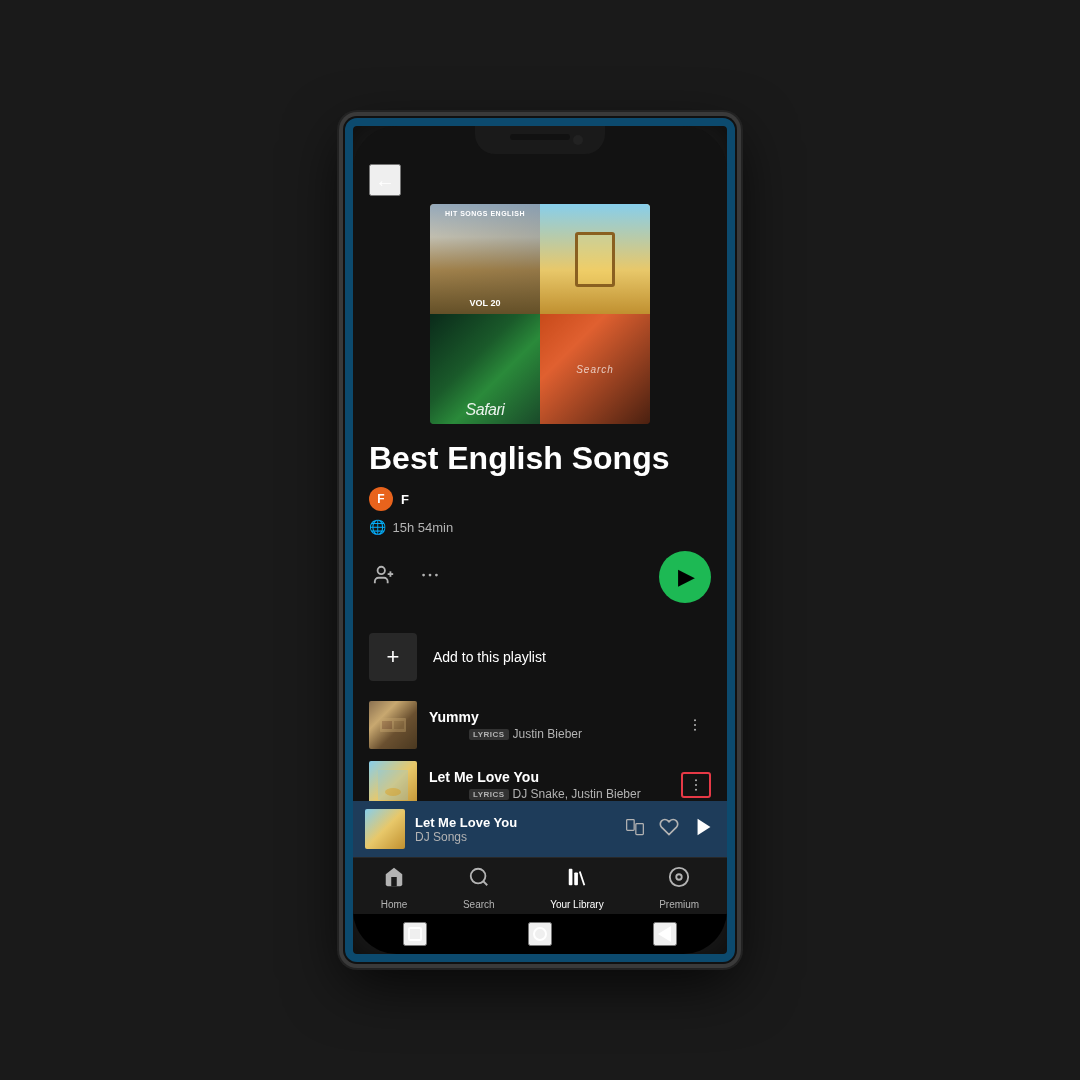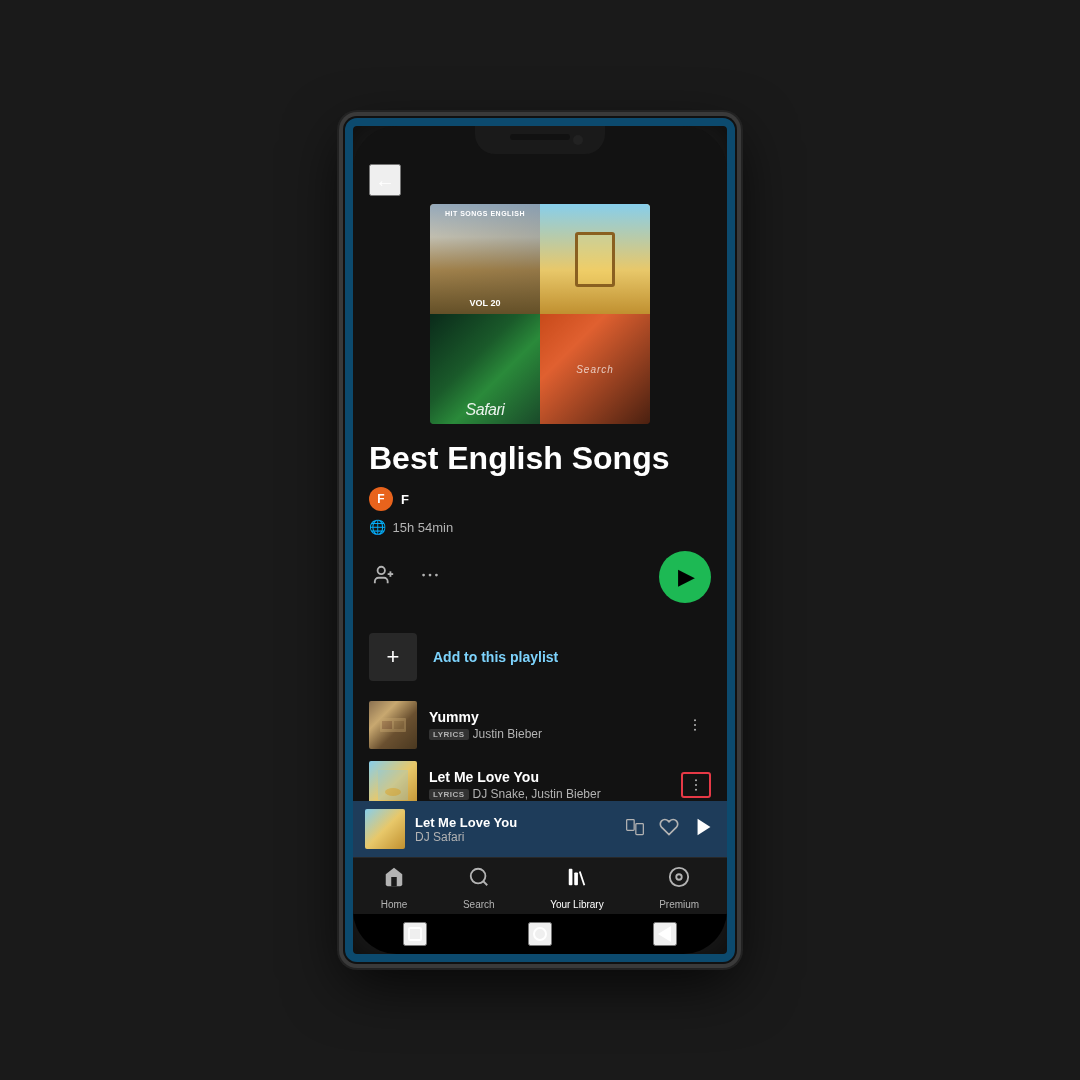--- a/index.html
+++ b/index.html
@@ -306,22 +306,22 @@
       display: flex;
       align-items: center;
       justify-content: center;
     }
     .add-icon {
       color: #fff;
       font-size: 22px;
     }
     .add-label {
       font-size: 14px;
-      color: #7dd3fc;
-      font-weight: 700;
+      color: #ffffff;
+      font-weight: 400;
     }
     .track-row {
       display: flex;
       align-items: center;
       padding: 6px 16px;
       position: relative;
     }
     .track-thumb {
       width: 48px;
       height: 48px;
@@ -360,20 +360,21 @@
     }
     .lyrics-badge {
       background: #333;
       color: #b3b3b3;
       font-size: 8px;
       font-weight: 700;
       padding: 1px 4px;
       border-radius: 2px;
       text-transform: uppercase;
       letter-spacing: 0.5px;
+      margin-left: 40px;
     }
     .track-artist {
       font-size: 12px;
       color: #b3b3b3;
       white-space: nowrap;
       overflow: hidden;
       text-overflow: ellipsis;
     }
     .track-more-btn {
       background: none;
@@ -642,21 +643,21 @@
             </button>
           </div>
 
         </div>
       </div>
 
       <div class="now-playing-bar">
         <div class="np-thumb"></div>
         <div class="np-info">
           <div class="np-title">Let Me Love You</div>
-          <div class="np-artist">DJ Safari</div>
+          <div class="np-artist">DJ Songs</div>
         </div>
         <div class="np-actions">
           <button class="np-device-btn">
             <svg width="20" height="20" viewBox="0 0 24 24" fill="none" stroke="#b3b3b3" stroke-width="1.5">
               <rect x="2" y="3" width="9" height="13" rx="1"></rect>
               <rect x="13" y="8" width="9" height="13" rx="1"></rect>
             </svg>
           </button>
           <button class="np-heart-btn">
             <svg width="20" height="20" viewBox="0 0 24 24" fill="none" stroke="#b3b3b3" stroke-width="2">

